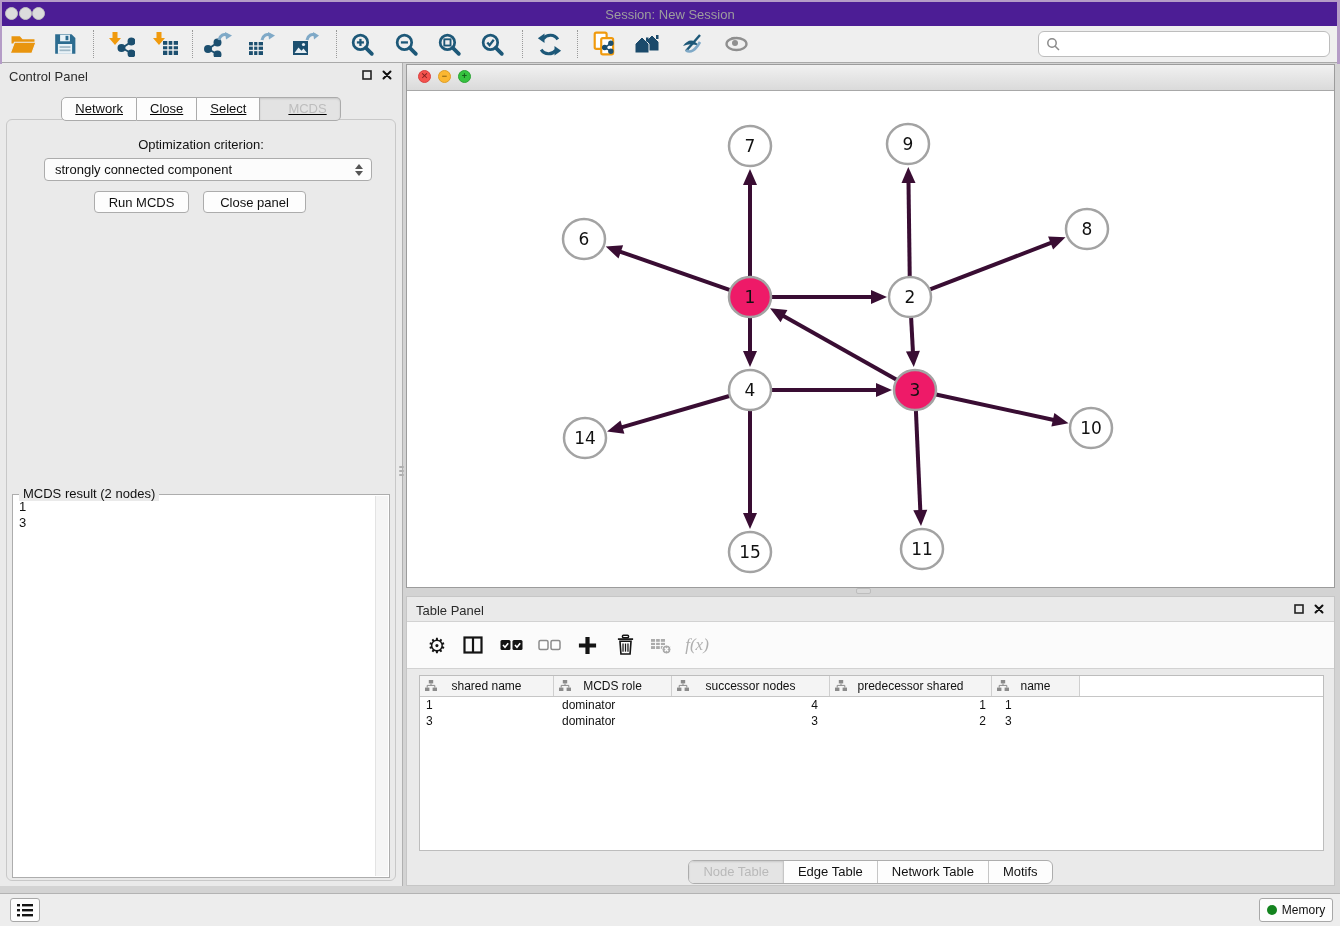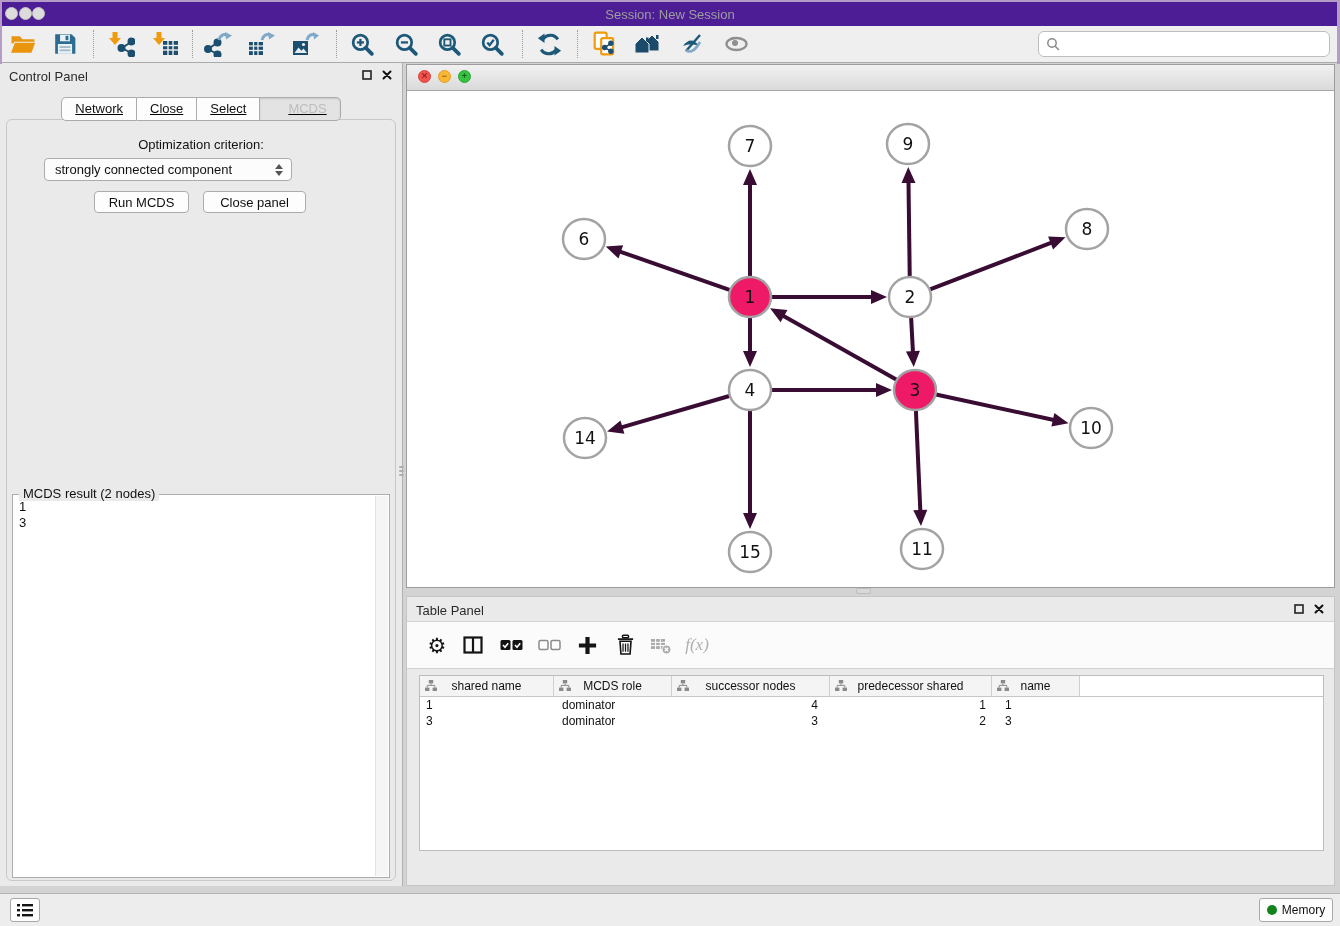--- a/index.html
+++ b/index.html
@@ -29,21 +29,21 @@
   .panel-title{position:absolute;left:9px;top:6px;font-size:13px;color:#2B2B2B;}
   .panel-icons{position:absolute;right:10px;top:7px;display:flex;gap:10px;align-items:center;}
   #cp-tabs{position:absolute;top:34px;left:0;right:0;display:flex;justify-content:center;z-index:2;text-decoration:underline;}
   .cp-tab{height:22px;line-height:22px;padding:0 13px;font-size:13px;background:#FDFDFD;color:#111;
           border:1px solid #ABABAB;border-left:none;cursor:default;}
   .cp-tab:first-child{border-left:1px solid #ABABAB;border-radius:5px 0 0 5px;}
   .cp-tab:last-child{border-radius:0 5px 5px 0;padding-left:28px;}
   .cp-tab.active{background:#E3E3E3;color:#BDBDBD;box-shadow:inset 0 1px 2px rgba(0,0,0,.12);}
   #cp-content{position:absolute;left:6px;right:6px;top:56px;bottom:5px;border:1px solid #C8C8C8;border-radius:6px;background:#EAEAEA;}
   #opt-label{position:absolute;top:74px;left:0;right:0;text-align:center;font-size:13px;color:#111;}
-  #criterion-select{position:absolute;left:44px;top:95px;width:248px;height:23px;background:#FCFCFC;
+  #criterion-select{position:absolute;left:44px;top:95px;width:328px;height:23px;background:#FCFCFC;
                     border:1px solid #ACACAC;border-radius:4px;box-sizing:border-box;display:flex;align-items:center;font-size:13px;color:#111;}
   #criterion-select .sel-text{padding-left:10px;flex:1;}
   .stepper{width:16px;display:flex;flex-direction:column;align-items:center;gap:2px;margin-right:4px;}
   .tri-up{width:0;height:0;border-left:4px solid transparent;border-right:4px solid transparent;border-bottom:5px solid #555;}
   .tri-dn{width:0;height:0;border-left:4px solid transparent;border-right:4px solid transparent;border-top:5px solid #555;}
   .btn{position:absolute;height:22px;background:#FDFDFD;border:1px solid #ACACAC;border-radius:4px;
        font-size:13px;color:#111;display:flex;align-items:center;justify-content:center;box-sizing:border-box;}
   #mcds-result{position:absolute;left:12px;top:431px;width:378px;height:384px;border:1px solid #ADADAD;background:#fff;box-sizing:border-box;}
   #mcds-result .legend{position:absolute;top:-9px;left:6px;background:#EAEAEA;padding:0 4px;font-size:13px;color:#111;}
   #mcds-result pre{margin:0;padding:4px 6px;font-family:"Liberation Sans","DejaVu Sans",sans-serif;font-size:13px;line-height:16px;color:#111;}
@@ -517,20 +517,28 @@
         </div>
         <div class="nt-row">
           <div class="nt-td" style="width: 134px; text-align: left; padding-left: 6px; padding-right: 0px;">3</div>
           <div class="nt-td" style="width: 118px; text-align: left; padding-left: 8px; padding-right: 0px;">dominator</div>
           <div class="nt-td" style="width: 158px; text-align: right; padding-left: 0px; padding-right: 12px;">3</div>
           <div class="nt-td" style="width: 162px; text-align: right; padding-left: 0px; padding-right: 6px;">2</div>
           <div class="nt-td" style="width: 88px; text-align: left; padding-left: 13px; padding-right: 0px;">3</div>
         </div>
       </div>
   </div>
+  <div id="tp-tabs">
+    <div class="tp-tabstrip" id="tp-tabstrip">
+        <div class="tp-tab active">Node Table</div>
+        <div class="tp-tab">Edge Table</div>
+        <div class="tp-tab">Network Table</div>
+        <div class="tp-tab">Motifs</div>
+      </div>
+  </div>
 </div>
 
 <div class="abs" id="status-bar">
   <div id="list-btn">
     <svg width="16" height="13" viewBox="0 0 16 13">
       <rect x="0" y="0" width="3" height="2.4" fill="#141414"></rect>
         <rect x="5" y="0" width="11" height="2.4" fill="#141414"></rect>
       <rect x="0" y="5" width="3" height="2.4" fill="#141414"></rect>
         <rect x="5" y="5" width="11" height="2.4" fill="#141414"></rect>
       <rect x="0" y="10" width="3" height="2.4" fill="#141414"></rect>

